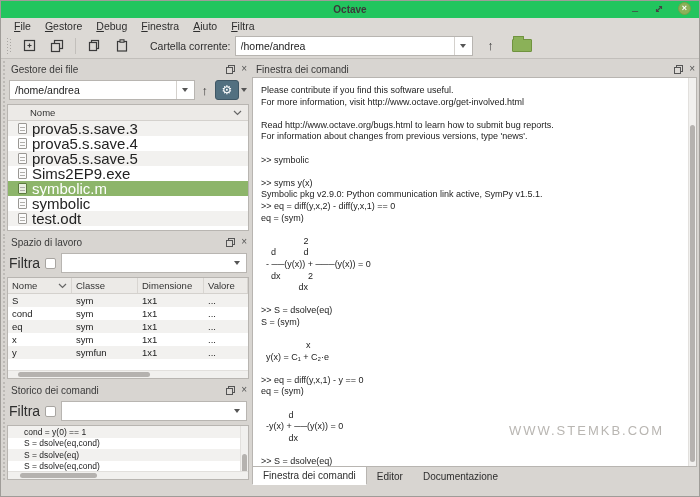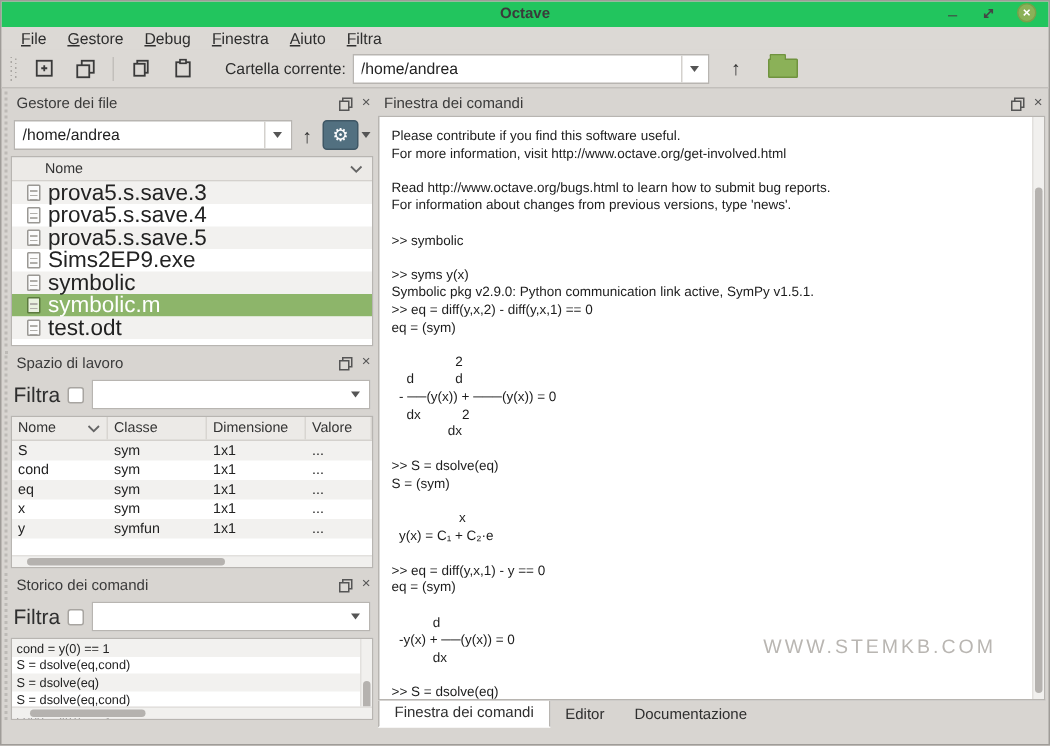--- a/index.html
+++ b/index.html
@@ -86,21 +86,21 @@
   .ws-head > div { display:flex; align-items:center; padding:0 4px; border-right:1px solid #d8d5d1; }
   .ws-row { display:flex; height:13px; font-size:9.5px; color:#222; align-items:center; flex:0 0 auto; }
   .ws-row:nth-child(even) { background:#f2f1ef; }
   .ws-row > div { padding:0 4px; overflow:hidden; white-space:nowrap; }
   .c-name { width:64px; flex:0 0 auto; justify-content:space-between; }
   .c-class { width:66px; flex:0 0 auto; }
   .c-dim { width:66px; flex:0 0 auto; }
   .c-val { flex:1; }
   
   .hist-list { height:100%; overflow:hidden; }
-  .hist-row { height:11.5px; display:flex; align-items:center; padding-left:3px; font-size:8.5px; color:#222; }
+  .hist-row { height:11.5px; display:flex; align-items:center; padding-left:16px; font-size:8.5px; color:#222; }
   .hist-row:nth-child(odd) { background:#f2f1ef; }
   
   .hscroll { position:absolute; left:0; right:0; bottom:0; height:8px; background:#f1f0ee; border-top:1px solid #e2e0dd; }
   .hscroll .thumb { position:absolute; top:1px; bottom:1px; background:#b5b2af; border-radius:3px; }
   .vscroll { position:absolute; top:0; bottom:0; right:0; width:8px; background:#f1f0ee; border-left:1px solid #e2e0dd; }
   .vscroll .thumb { position:absolute; left:1px; right:1px; background:#b5b2af; border-radius:3px; }
   
   .cw-body { background:#fff; border:1px solid #b8b5b1; flex:1; position:relative; overflow:hidden; }
   .terminal { font-family:Liberation Sans, sans-serif; font-size:9px; line-height:11.6px; color:#1c1c1c;
     white-space:pre; padding:7px 14px 0 8px; }
@@ -227,27 +227,27 @@
               <span>prova5.s.save.4</span>
             </div>
           <div class="file-row">
               <span class="ficon"></span>
               <span>prova5.s.save.5</span>
             </div>
           <div class="file-row">
               <span class="ficon"></span>
               <span>Sims2EP9.exe</span>
             </div>
+          <div class="file-row selected">
+              <span class="ficon"></span>
+              <span>symbolic.m</span>
+            </div>
           <div class="file-row">
               <span class="ficon"></span>
               <span>symbolic</span>
-            </div>
-          <div class="file-row selected">
-              <span class="ficon"></span>
-              <span>symbolic.m</span>
             </div>
           <div class="file-row">
               <span class="ficon"></span>
               <span>test.odt</span>
             </div>
         </div>
       </div>
     </div>
 
     <div class="panel" style="height:145px;">

